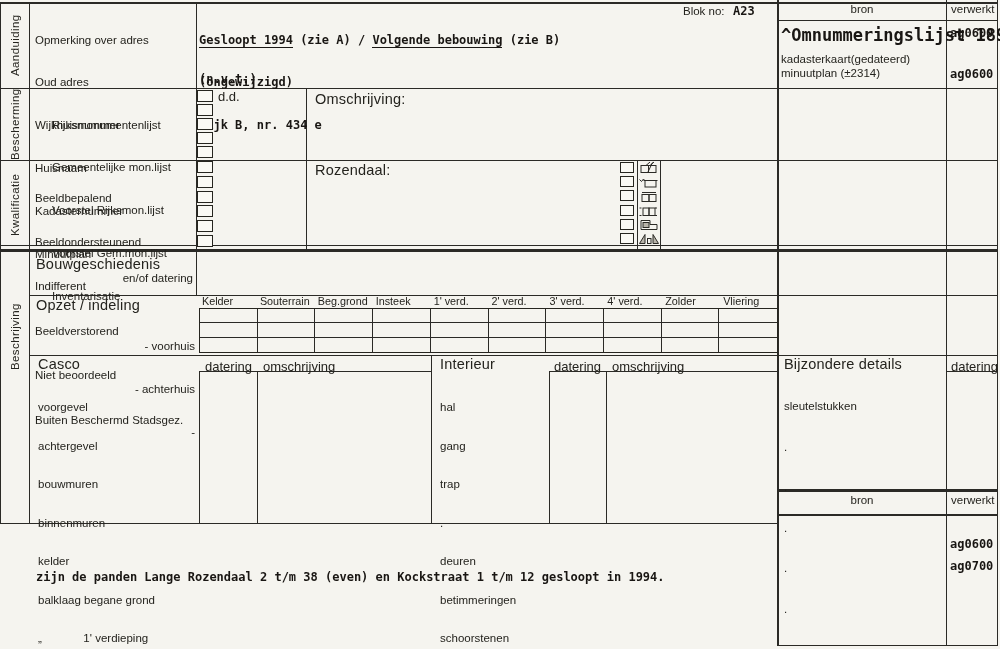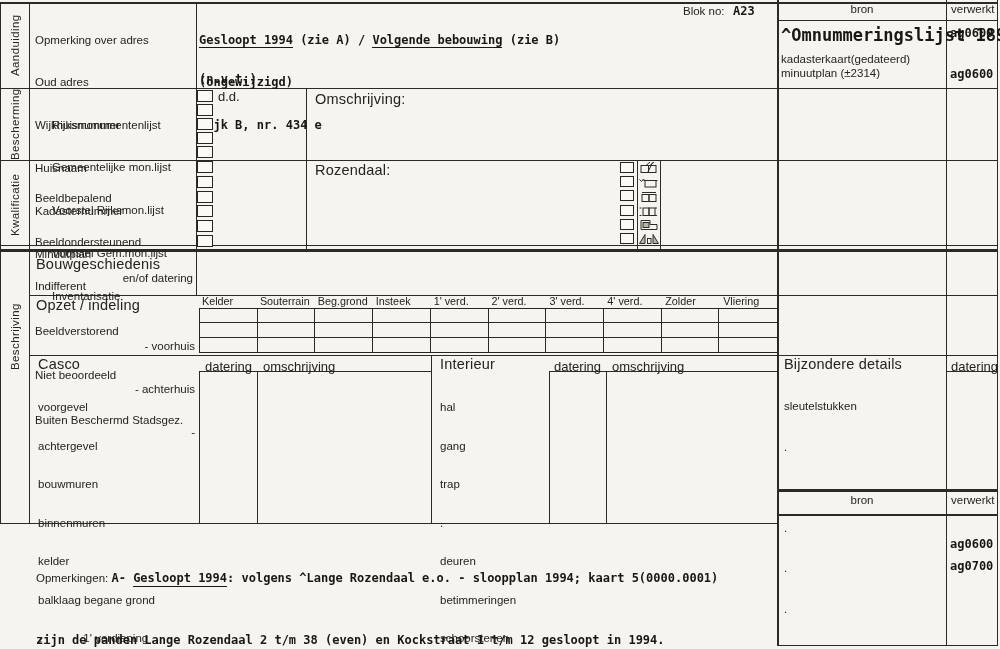--- a/index.html
+++ b/index.html
@@ -279,18 +279,17 @@
     <div>.</div>
   </div>
   <div style="position:absolute;left:947px;top:372px;width:50px;height:117px"></div>
 
   <div class="t sans" style="left:778px;top:494px;width:168px;text-align:center">bron</div>
   <div class="t sans" style="left:951px;top:494px">verwerkt</div>
   <div class="t mono" style="left:950px;top:537px">ag0600</div>
   <div class="t mono" style="left:950px;top:559px">ag0700</div>
 
   <div class="t" style="left:36px;top:526px;line-height:20.5px">
-    <div><span class="sans">Opmerkingen: </span><span class="mono">A- </span><span class="mono u">Gesloopt 1994</span><span class="mono">: volgens ^Lange Rozendaal e.o. - sloopplan 1994; kaart 5(0000.0001)</span></div>
     <div class="mono">zijn de panden Lange Rozendaal 2 t/m 38 (even) en Kockstraat 1 t/m 12 gesloopt in 1994.</div>
     
   </div>
 
 </div>
 
 </body></html>

